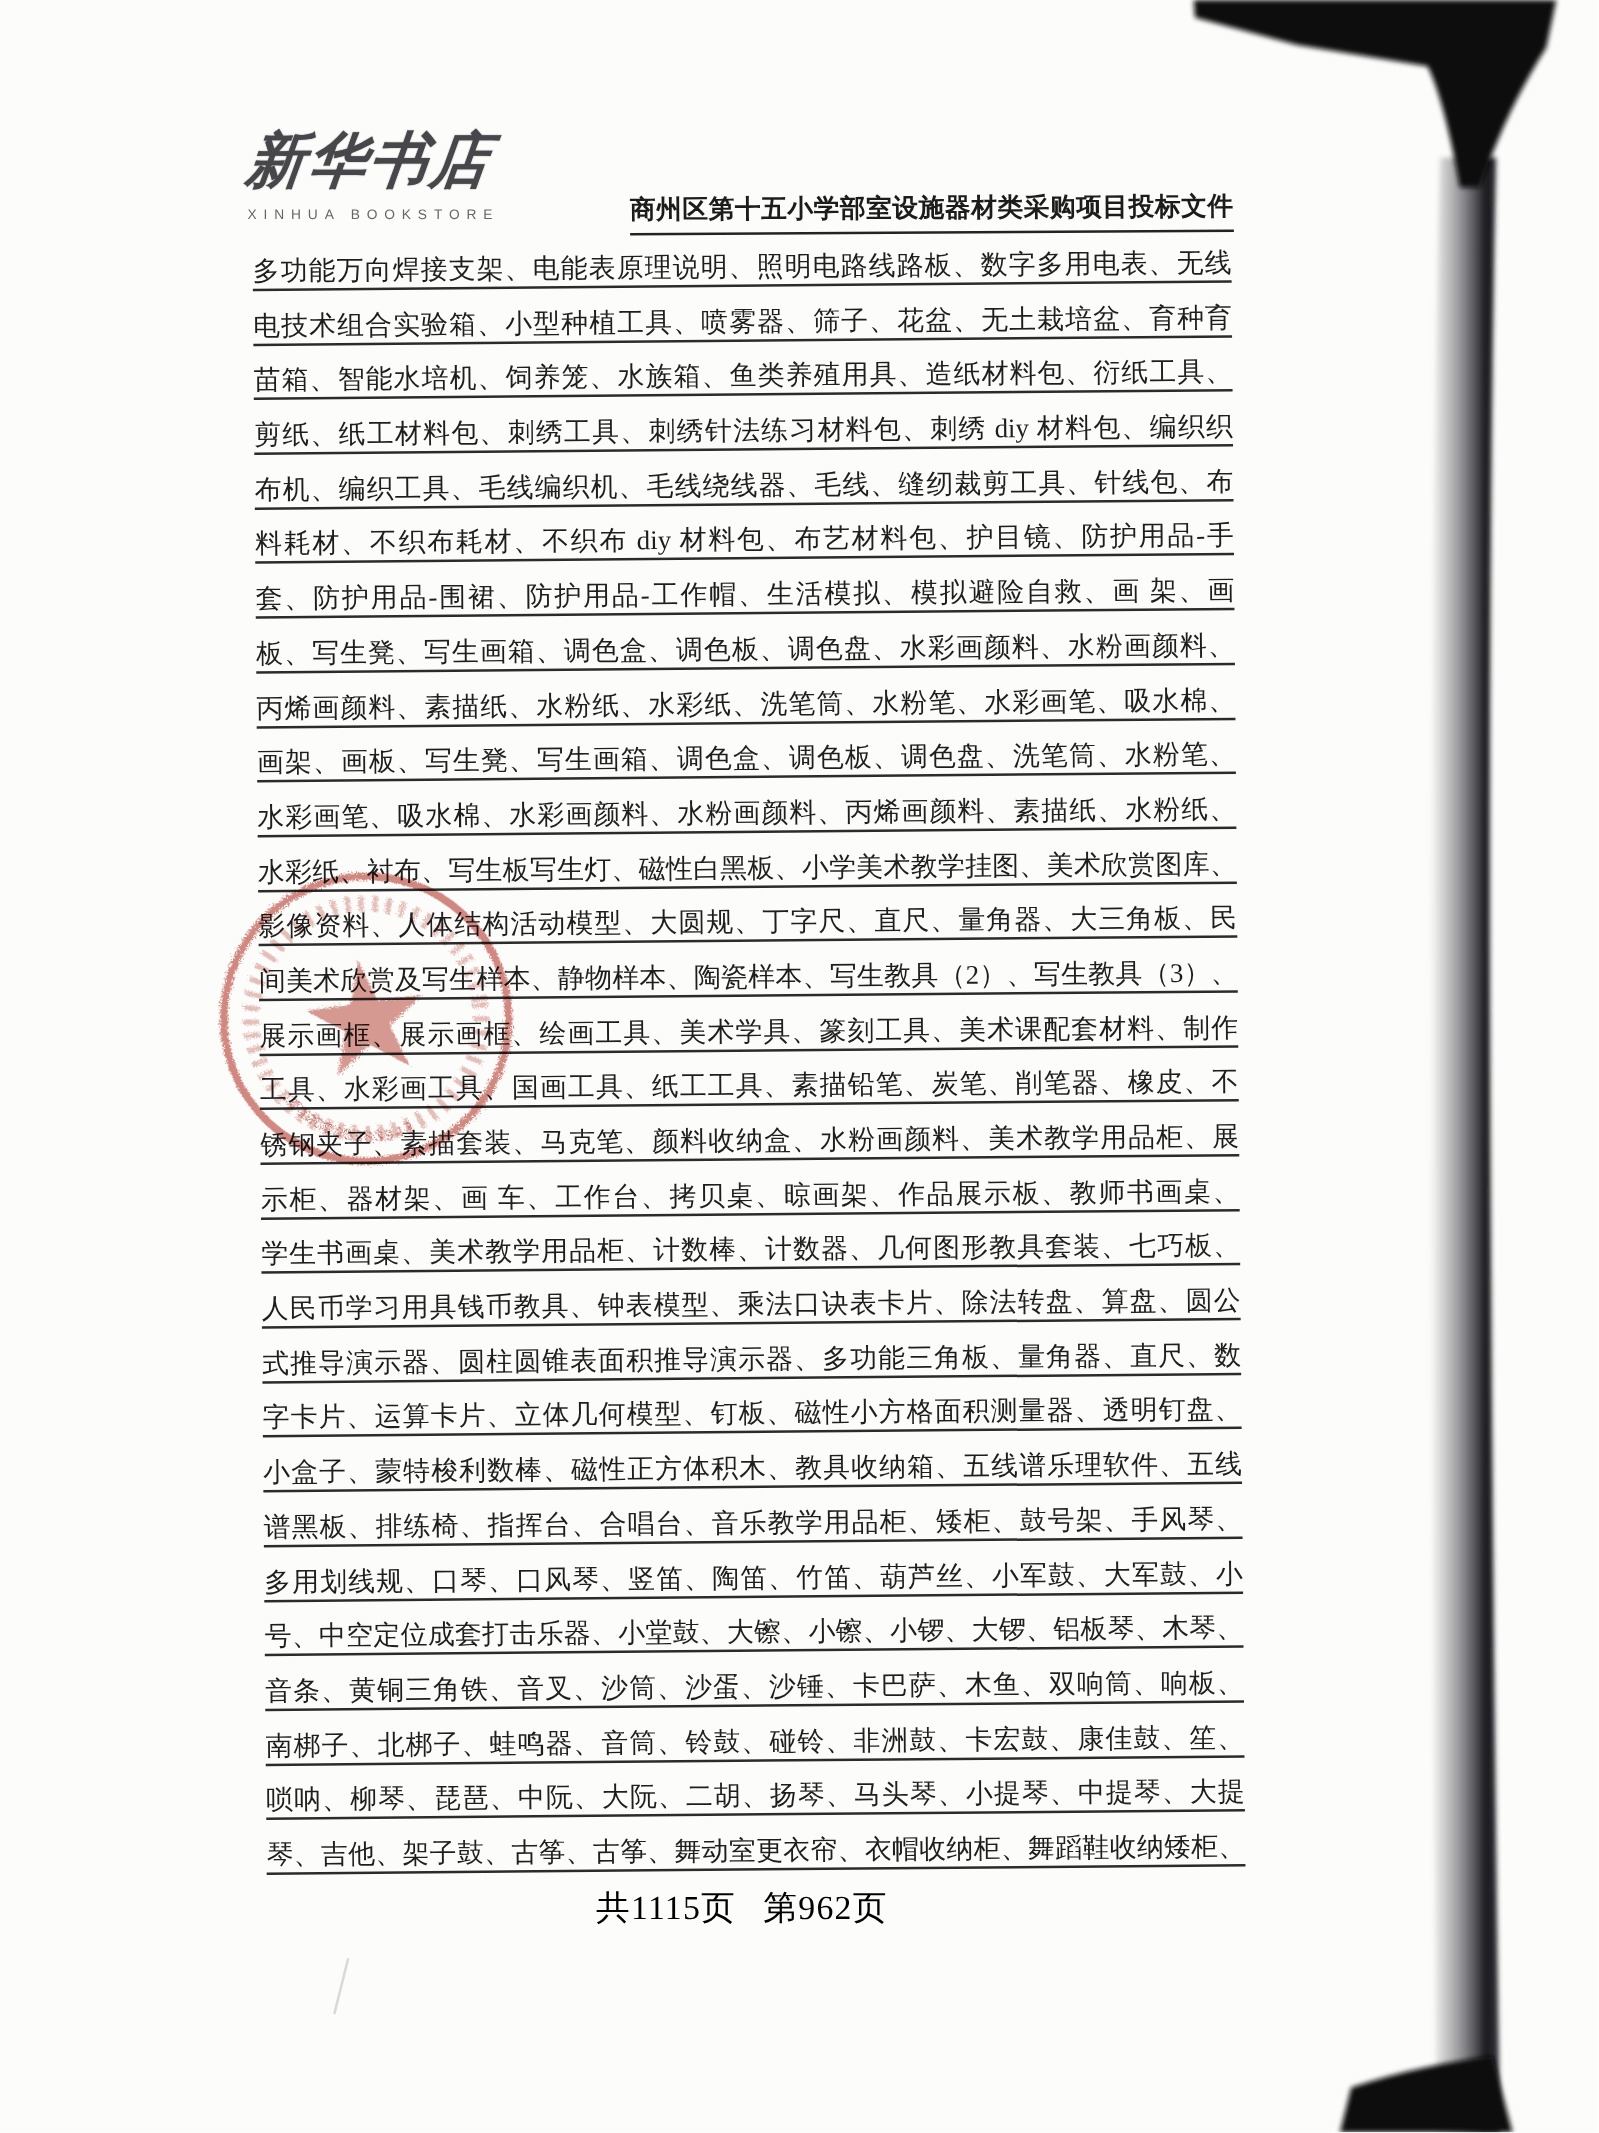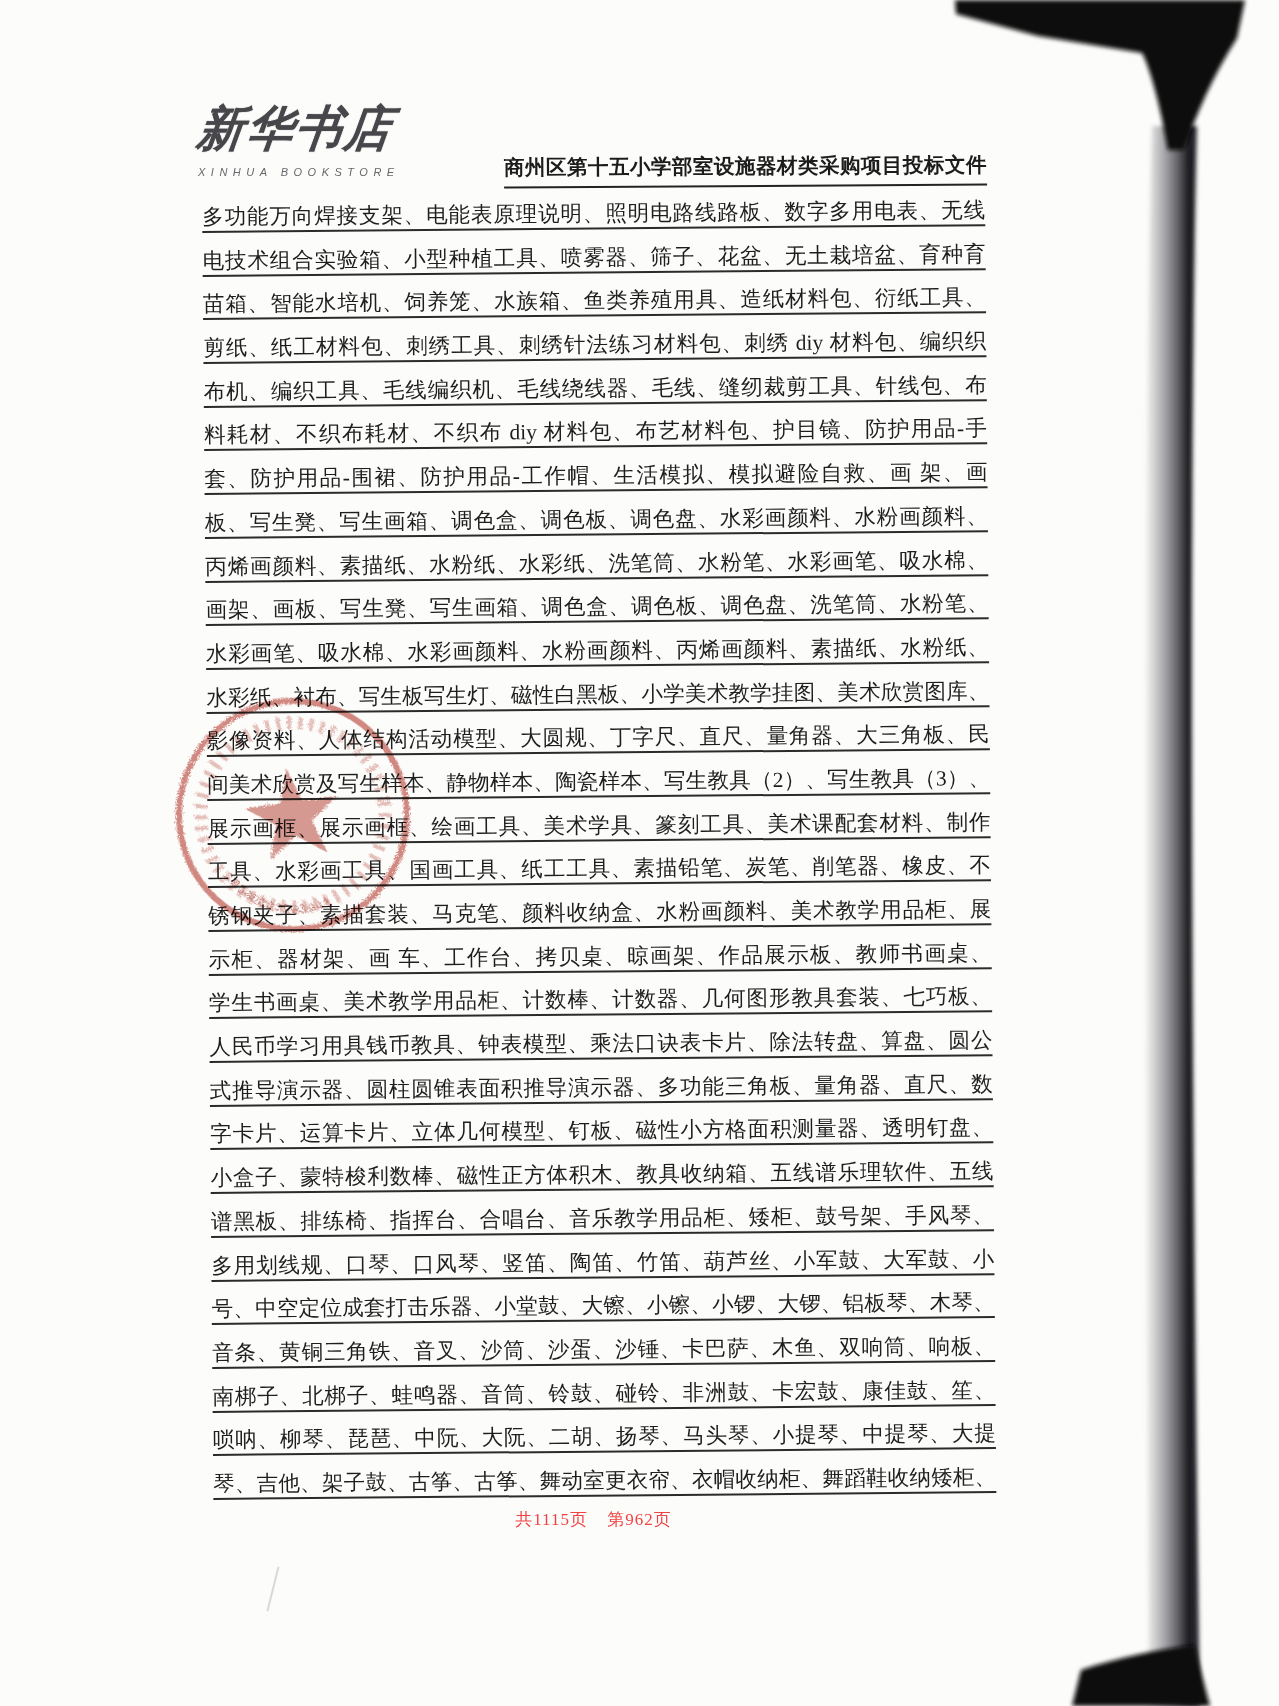--- a/index.html
+++ b/index.html
@@ -19,21 +19,20 @@
     letter-spacing:3px;color:#47474b;
     transform:skewX(-7deg) scaleY(1.05);
     text-shadow:0 0 1px #5a5a5e;
     white-space:nowrap;
   }
   .logo-en{
     margin-top:6px;
     font-family:"Liberation Sans","DejaVu Sans",sans-serif;
     font-size:11px;letter-spacing:5.5px;color:#67676b;
     white-space:nowrap;
-    font-style:italic;
   }
   .doc-title{
     position:absolute;top:152px;right:292px;
     font-size:20.5px;font-weight:bold;color:#1c1c1c;
     letter-spacing:0.5px;white-space:nowrap;
     border-bottom:2px solid #232323;padding-bottom:5px;
     transform:rotate(-0.35deg);
   }
   
   .body-text{
@@ -46,21 +45,21 @@
     text-align:justify;text-align-last:justify;
     text-decoration:underline;
     text-underline-offset:7px;
     text-decoration-thickness:1.5px;
     text-decoration-color:#2b2b2b;
     white-space:nowrap;
   }
   
   .footer{
     position:absolute;left:202px;top:1508px;width:783px;
-    text-align:center;font-size:17px;color:#ef4444;
+    text-align:center;font-size:27px;color:#000000;
     letter-spacing:1px;
   }
   .footer span{margin:0 7px;}
   
   .artifacts{position:absolute;left:0;top:0;pointer-events:none;}
   .scratch{
     position:absolute;left:272px;top:1566px;width:2px;height:46px;
     background:#d9d9d9;transform:rotate(14deg);
   }
   

